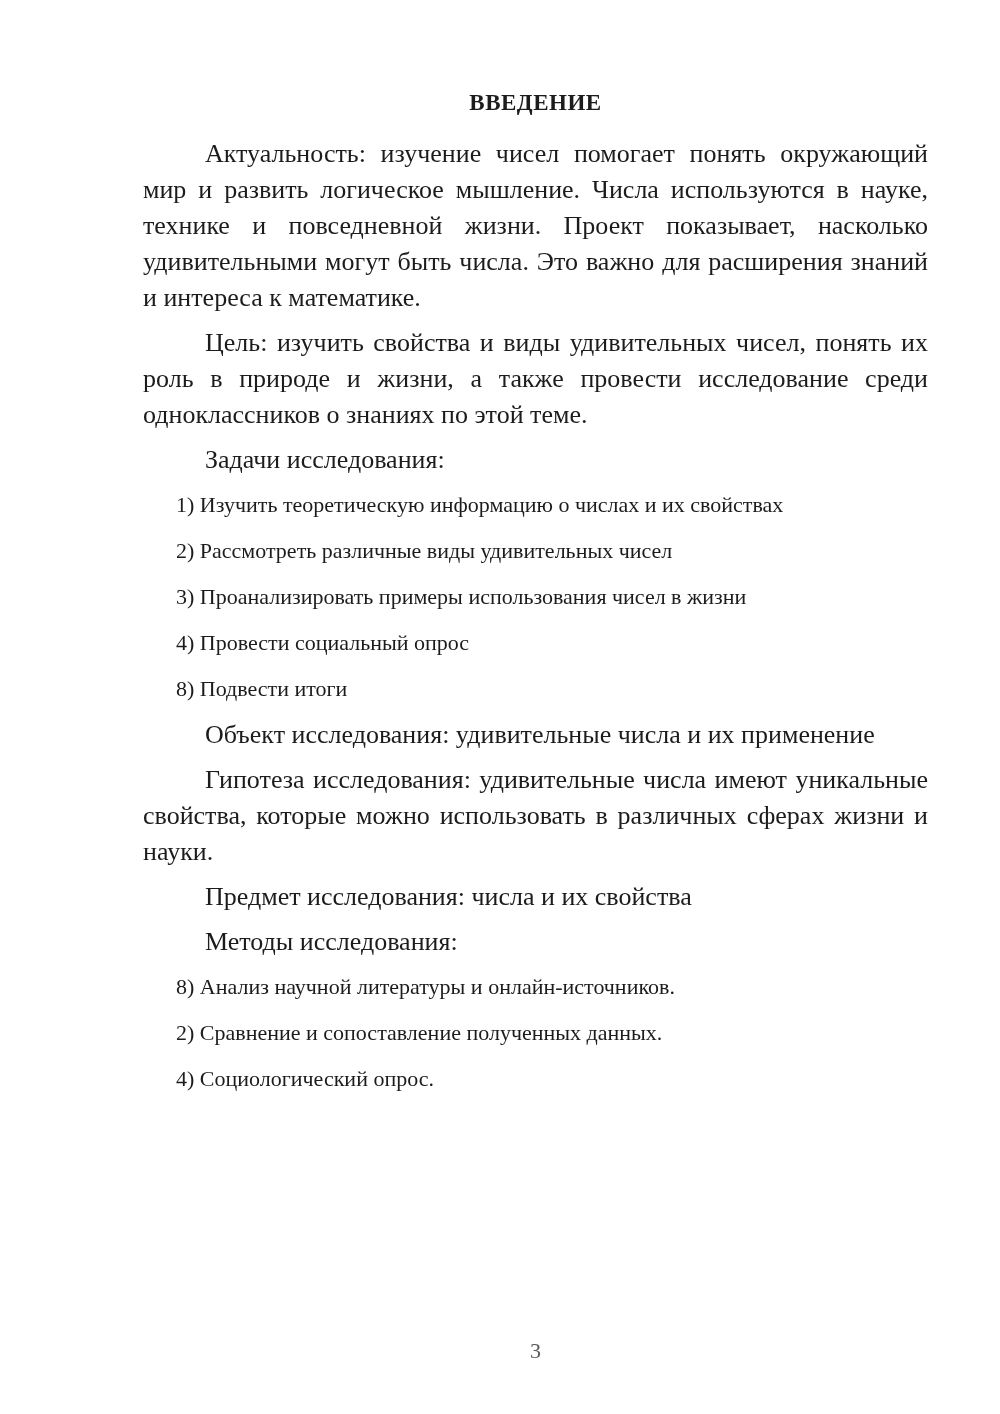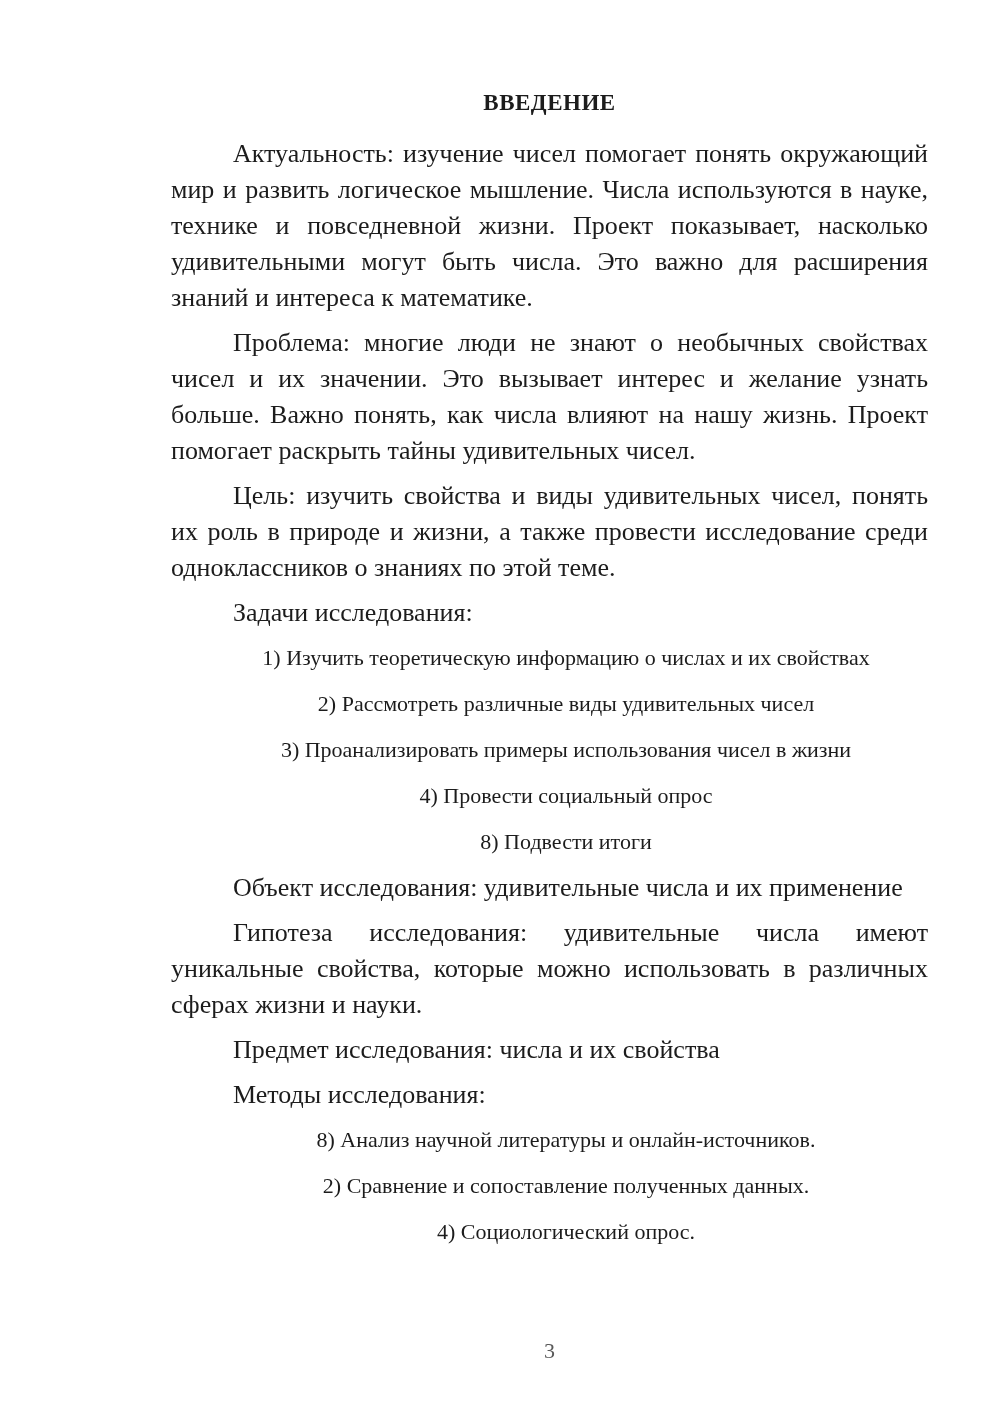--- a/index.html
+++ b/index.html
@@ -13,40 +13,39 @@
     font-family: "Liberation Serif", "DejaVu Serif", serif;
     color: #1c1c1c;
     position: relative;
     overflow: hidden;
   }
   .page {
     position: absolute;
     top: 0; left: 0; right: 0; bottom: 0;
     padding: 90px 72px 0 143px;
     box-sizing: border-box;
-    margin-left: 28px;
   }
   .title {
     font-size: 23px;
     font-weight: bold;
     text-align: center;
     margin: 0 0 20px 0;
     letter-spacing: 0.5px;
   }
   .para {
     font-size: 26px;
     line-height: 36px;
     text-align: justify;
     text-indent: 62px;
     margin: 0 0 9px 0;
   }
   .list-item {
     font-size: 22px;
     line-height: 36px;
-    text-align: center;
+    text-align: left;
     text-indent: 0;
     padding-left: 33px;
     margin: 0 0 10px 0;
   }
   .page-number {
     position: absolute;
     bottom: 50px;
     left: 143px;
     right: 72px;
     text-align: center;
@@ -56,21 +55,20 @@
 </style>
 </head>
 <body>
 
 <div class="page">
 
   <h1 class="title">ВВЕДЕНИЕ</h1>
 
   <p class="para">Актуальность: изучение чисел помогает понять окружающий мир и развить логическое мышление. Числа используются в науке, технике и повседневной жизни. Проект показывает, насколько удивительными могут быть числа. Это важно для расширения знаний и интереса к математике.</p>
 
-  <p class="para">Проблема: многие люди не знают о необычных свойствах чисел и их значении. Это вызывает интерес и желание узнать больше. Важно понять, как числа влияют на нашу жизнь. Проект помогает раскрыть тайны удивительных чисел.</p>
 
   <p class="para">Цель: изучить свойства и виды удивительных чисел, понять их роль в природе и жизни, а также провести исследование среди одноклассников о знаниях по этой теме.</p>
 
   <p class="para">Задачи исследования:</p>
 
   <p class="list-item">1) Изучить теоретическую информацию о числах и их свойствах</p>
   <p class="list-item">2) Рассмотреть различные виды удивительных чисел</p>
   <p class="list-item">3) Проанализировать примеры использования чисел в жизни</p>
   <p class="list-item">4) Провести социальный опрос</p>
   <p class="list-item">8) Подвести итоги</p>

